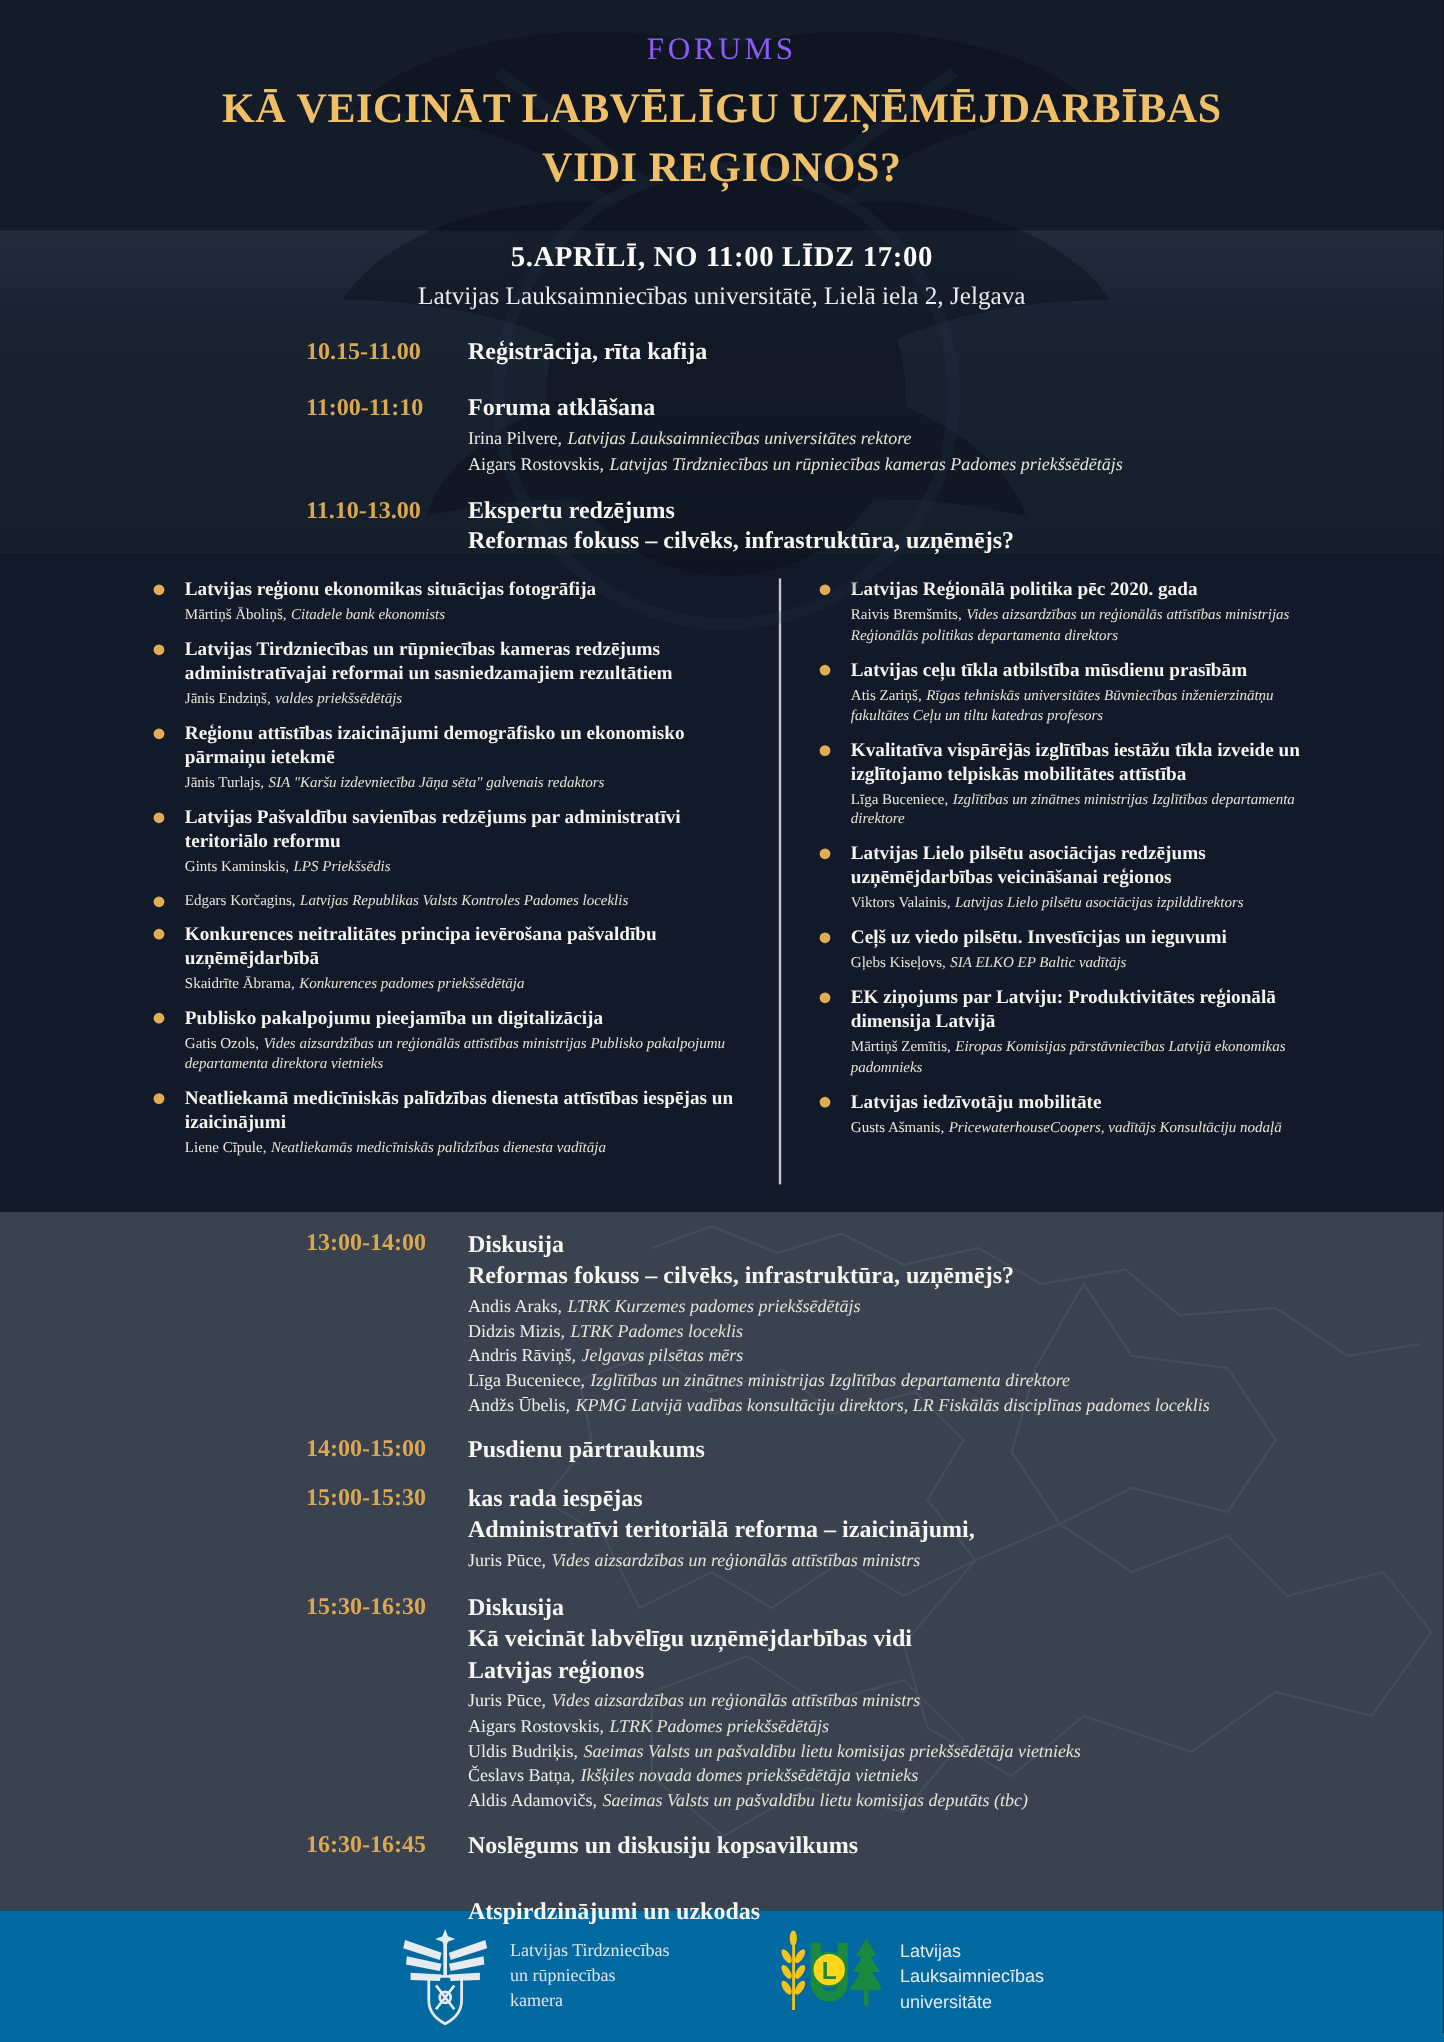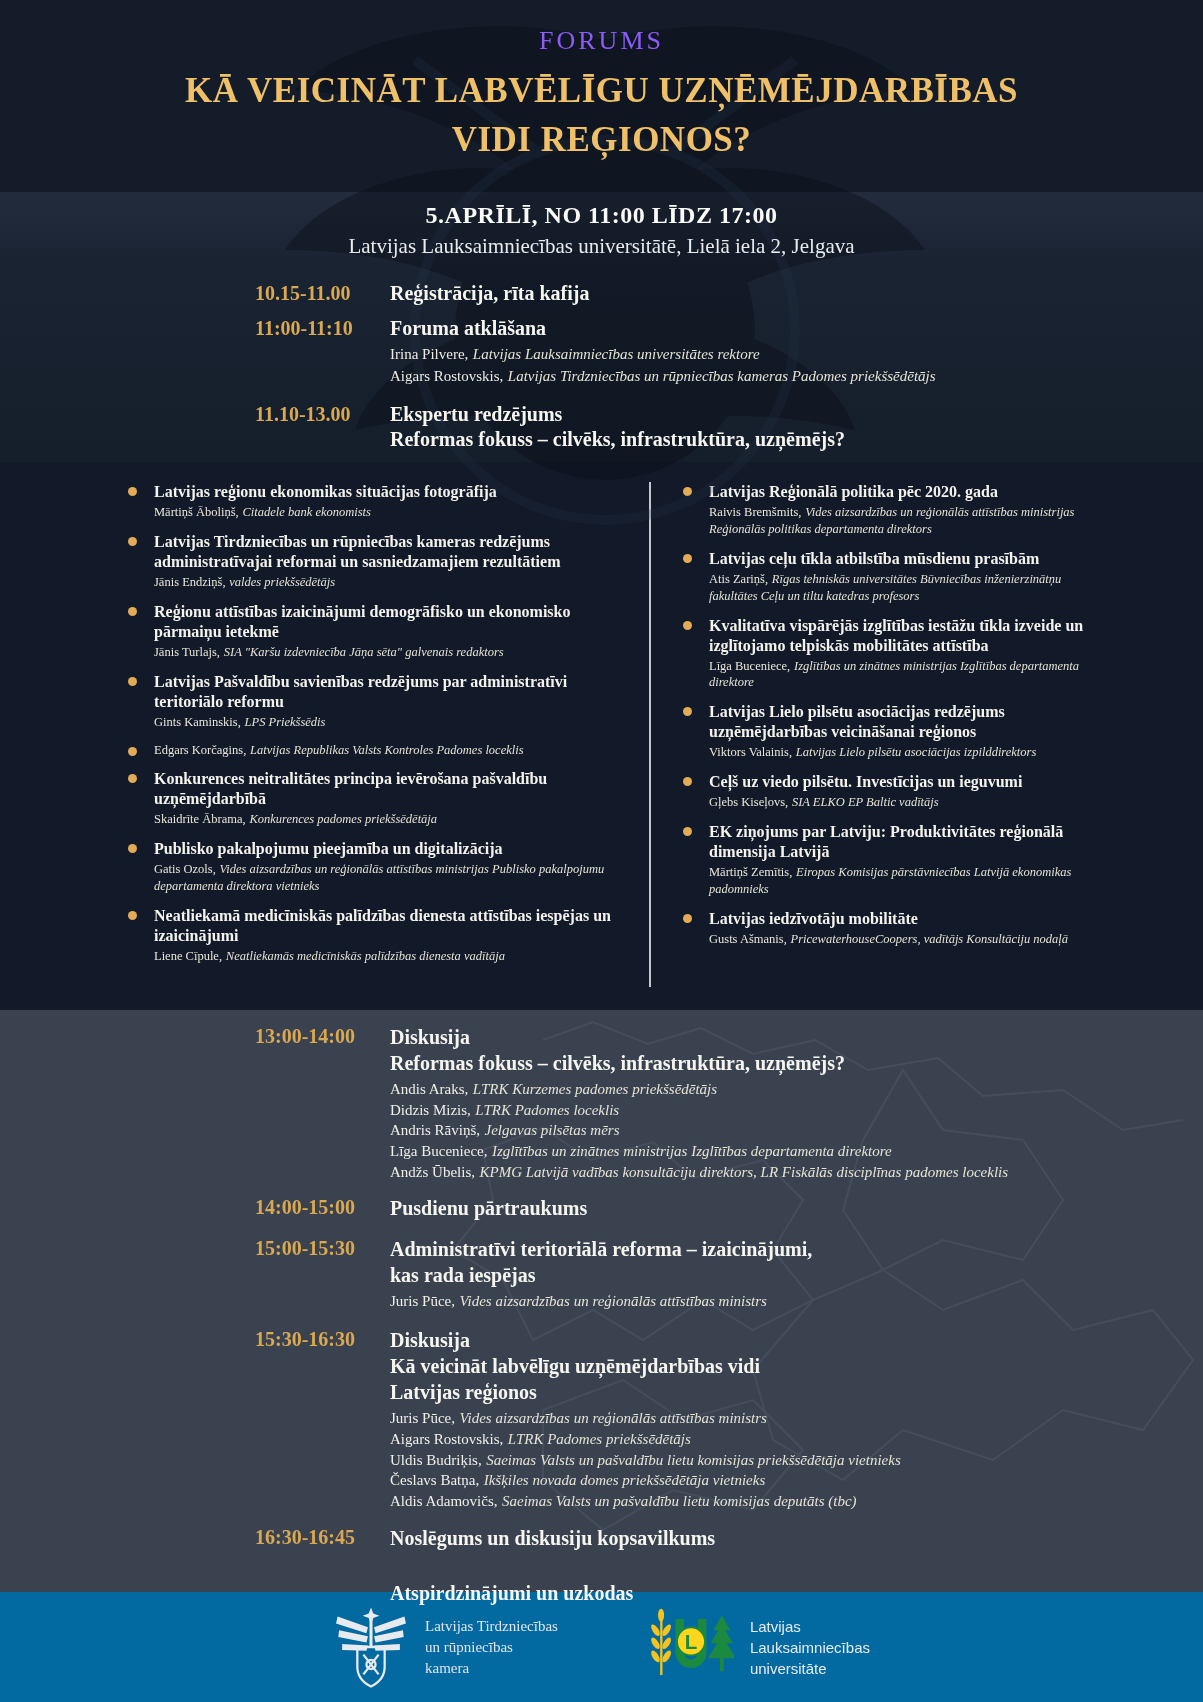--- a/index.html
+++ b/index.html
@@ -20,21 +20,21 @@
   .venue-line { font-size: 21px; margin-top: 5px; color: #e9ecef; }
 
   
   .srow { display: flex; padding-left: 255px; }
   .stime { flex: none; width: 135px; font-size: 20px; font-weight: bold; color: #d9a851; line-height: 1.25; }
   .sbody { flex: 1; padding-right: 30px; }
   .stitle { font-size: 20px; font-weight: bold; color: #f6f5f0; line-height: 1.25; }
   .sspeakers { margin-top: 3px; }
   .sline { font-size: 15px; line-height: 1.45; color: #edece4; }
   .srole { font-style: italic; margin-left: .3em; color: #e6e4d6; }
-  .mb10 { margin-bottom: 10px; } .mb13 { margin-bottom: 13px; } .mb14 { margin-bottom: 14px; }
+  .mb10 { margin-bottom: 22px; } .mb13 { margin-bottom: 13px; } .mb14 { margin-bottom: 14px; }
   .mb15 { margin-bottom: 15px; } .mb16 { margin-bottom: 29px; }
 
   .sec-morning { height: 197px; background: linear-gradient(#1a2331, #151e2b); padding-top: 16px; position: relative; }
 
   
   .sec-experts { height: 548px; background: #121928; display: flex; padding: 20px 0 0 128px; position: relative; }
   .xcol-left { width: 505px; flex: none; }
   .xdivider { flex: none; width: 2px; height: 505px; background: rgba(240,243,248,.8); margin-left: 16px; }
   .xcol-right { flex: none; width: 402px; margin-left: 32px; }
   .xitem { position: relative; padding-left: 26px; margin-bottom: 11px; }
@@ -230,22 +230,22 @@
     <div class="srow mb15">
       <div class="stime">14:00-15:00</div>
       <div class="sbody">
           <div class="stitle">Pusdienu pārtraukums</div>
         </div>
     </div>
 
     <div class="srow mb15">
       <div class="stime">15:00-15:30</div>
       <div class="sbody">
+        <div class="stitle">kas rada iespējas</div>
         <div class="stitle">Administratīvi teritoriālā reforma – izaicinājumi,</div>
-        <div class="stitle">kas rada iespējas</div>
         <div class="sspeakers">
           <div class="sline"><span class="sname">Juris Pūce,</span><span class="srole">Vides aizsardzības un reģionālās attīstības ministrs</span></div>
         </div>
       </div>
     </div>
 
     <div class="srow mb13">
       <div class="stime">15:30-16:30</div>
       <div class="sbody">
         <div class="stitle">Diskusija</div>

